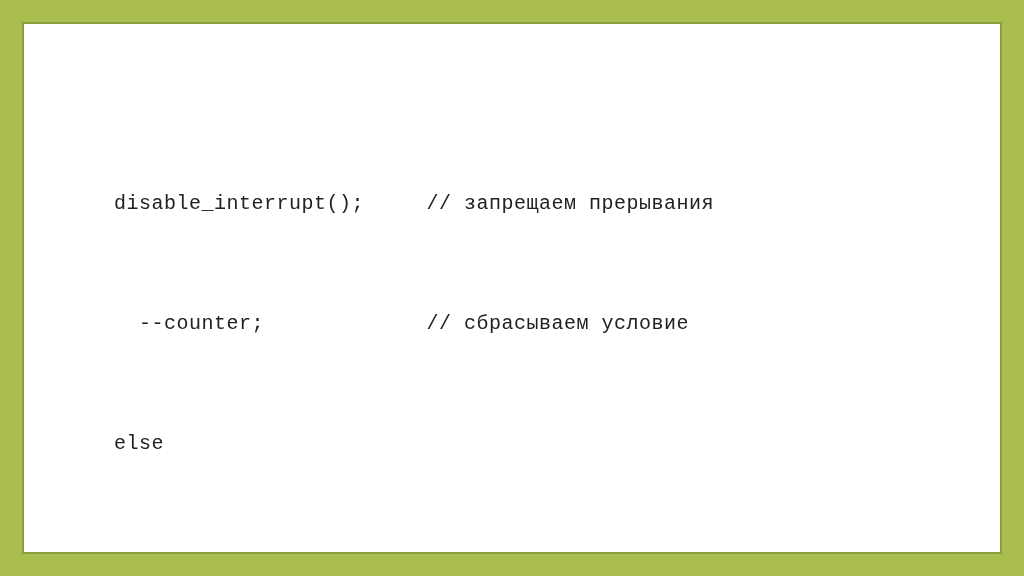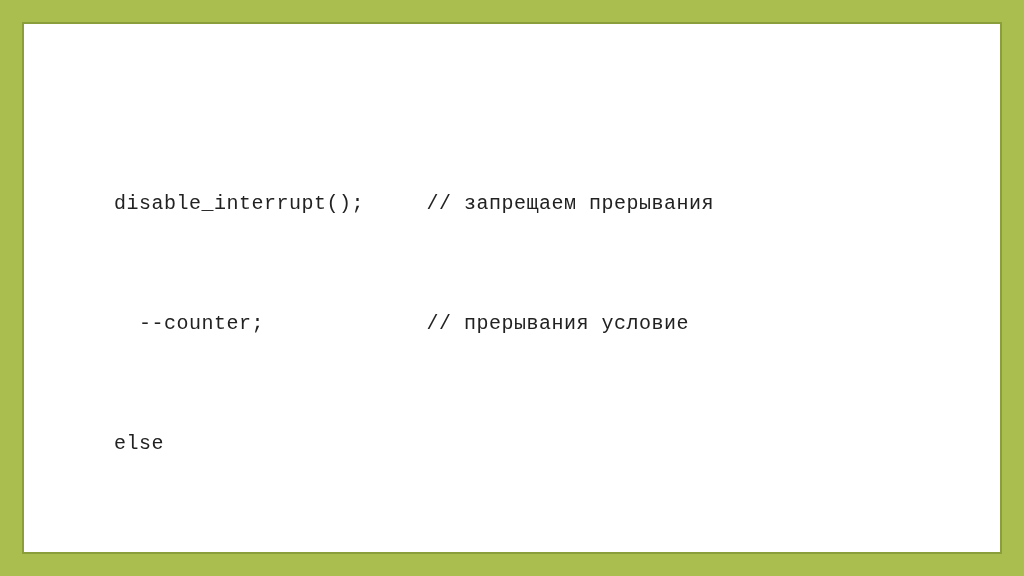--- a/index.html
+++ b/index.html
@@ -31,20 +31,20 @@
     .code-line {
       display: block;
     }
   </style>
 </head>
 <body>
 
 <div class="inner-frame">
   <div class="code-block">
     <span class="code-line">    disable_interrupt();     // запрещаем прерывания</span>
-    <span class="code-line">      --counter;             // прерывания условие</span>
+    <span class="code-line">      --counter;             // сбрасываем условие</span>
     <span class="code-line">    else</span>
     
     
     
     
   </div>
 </div>
 
 </body></html>

